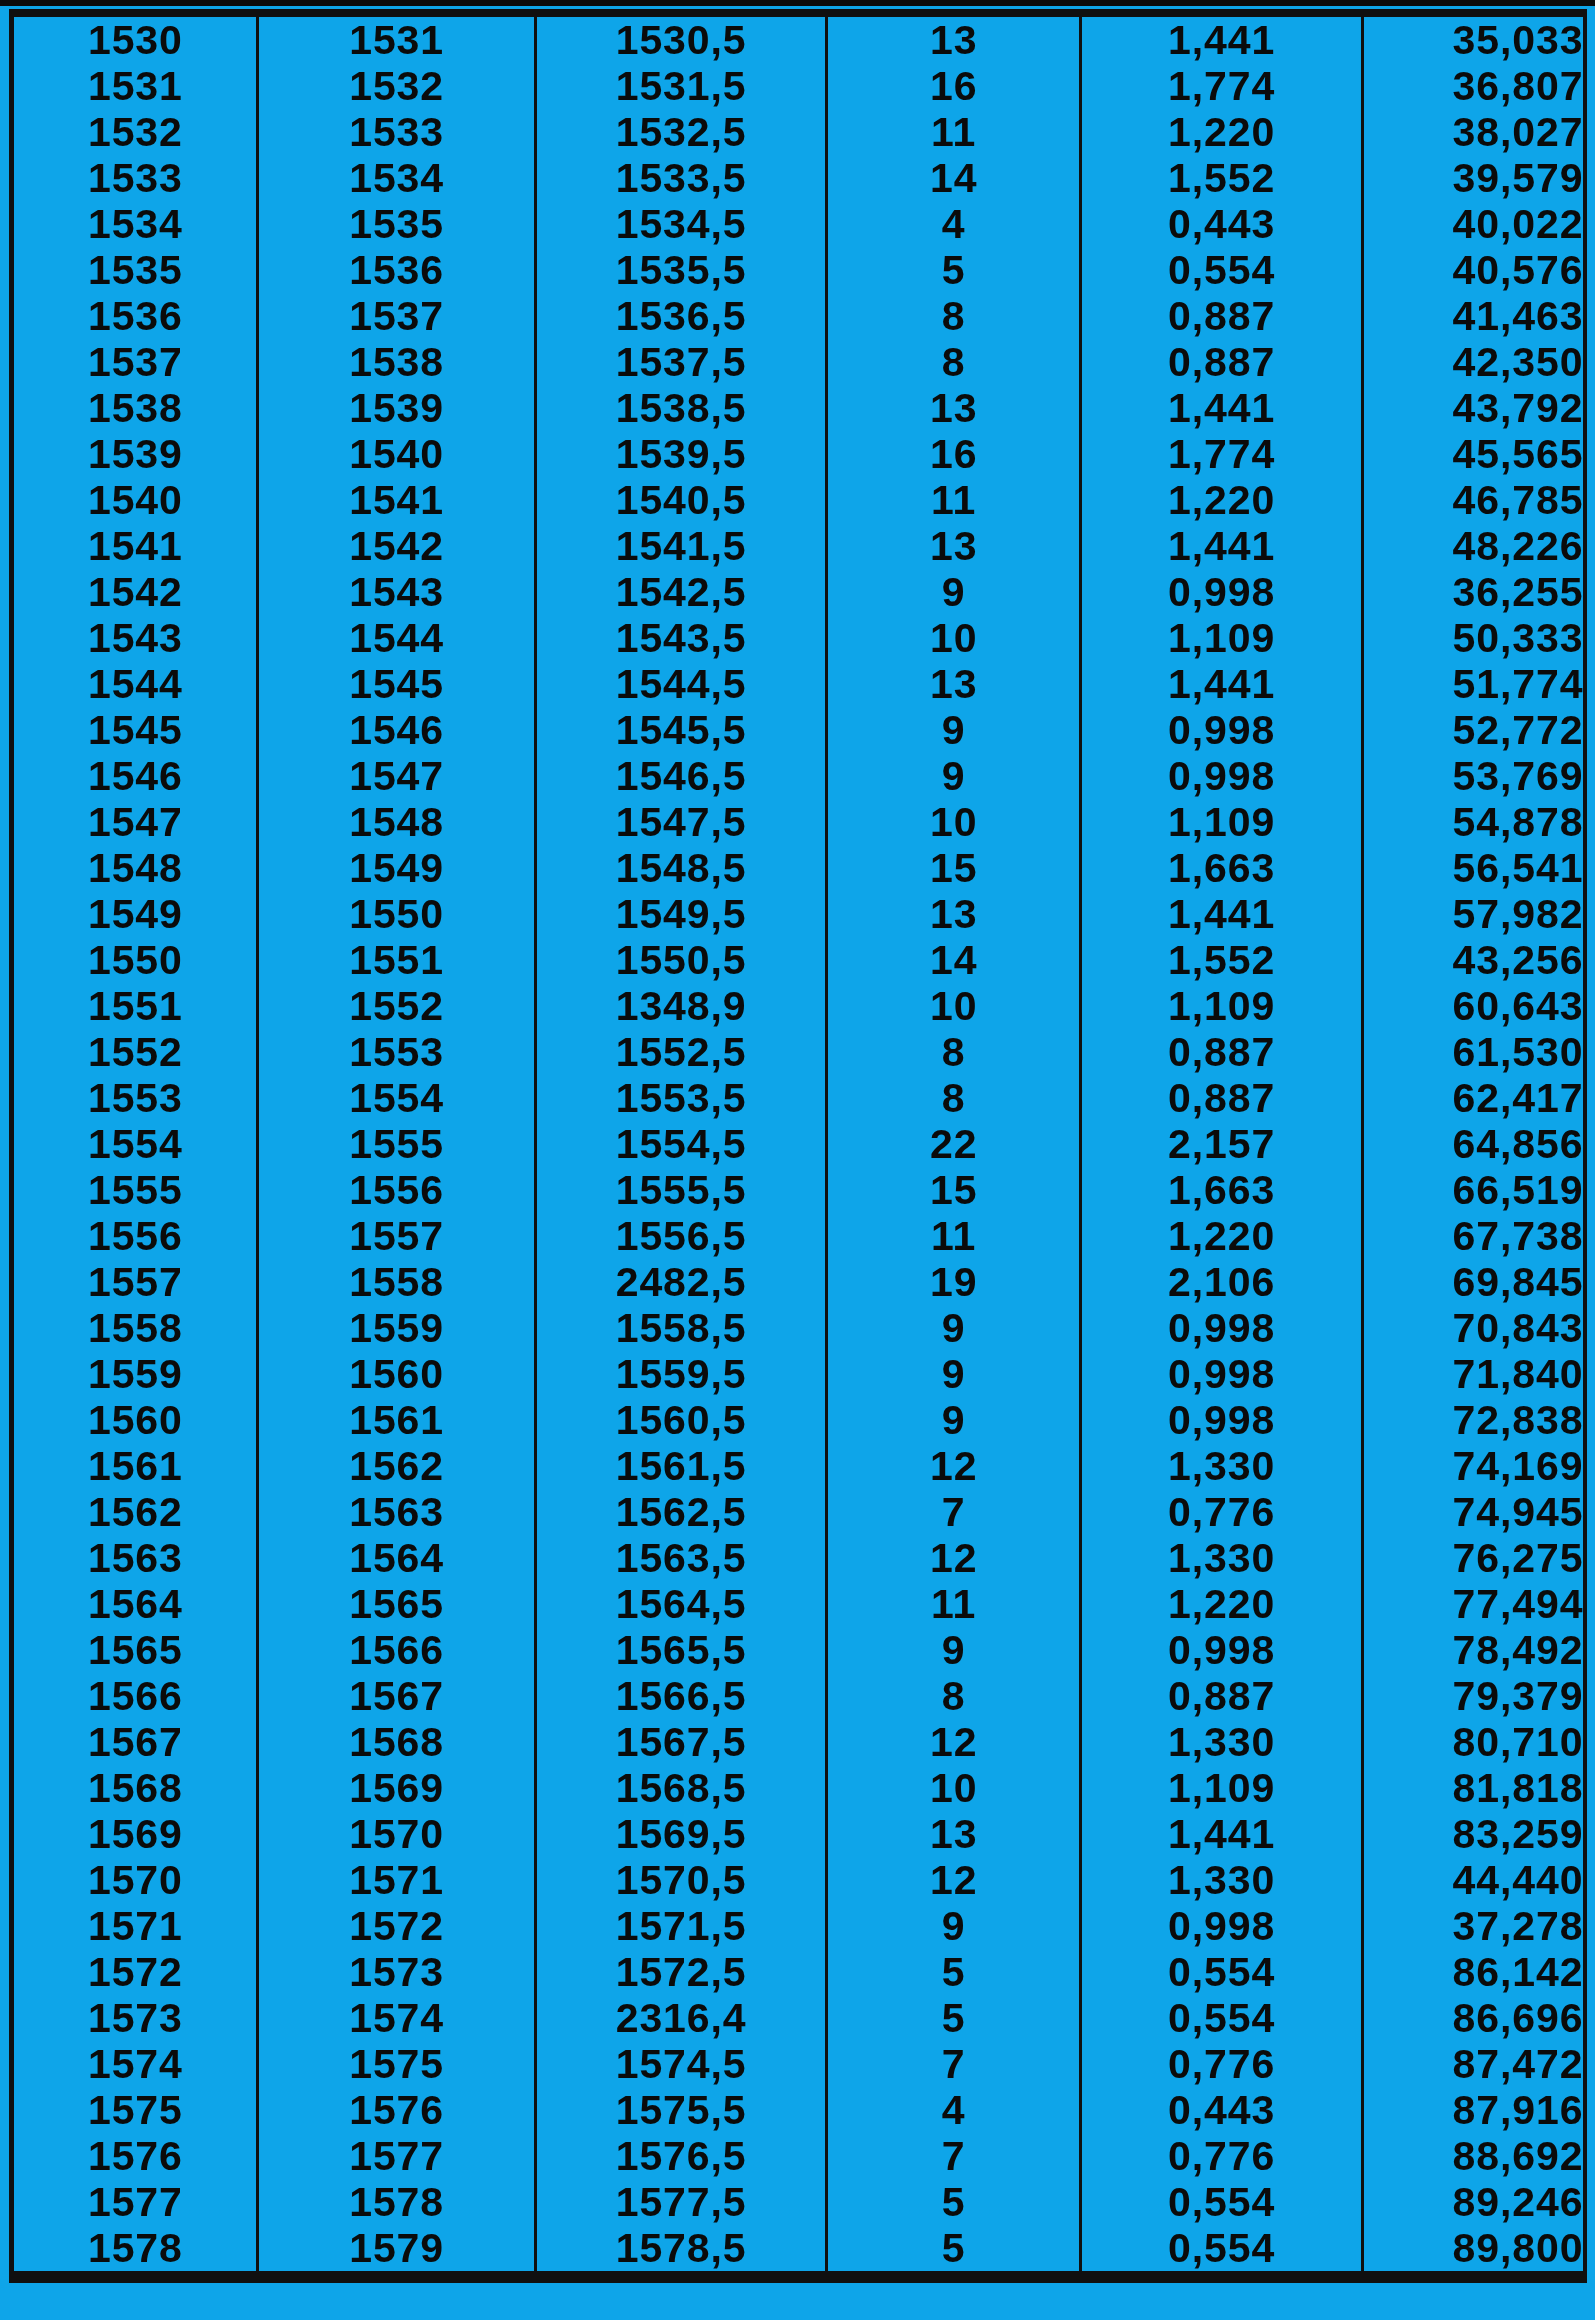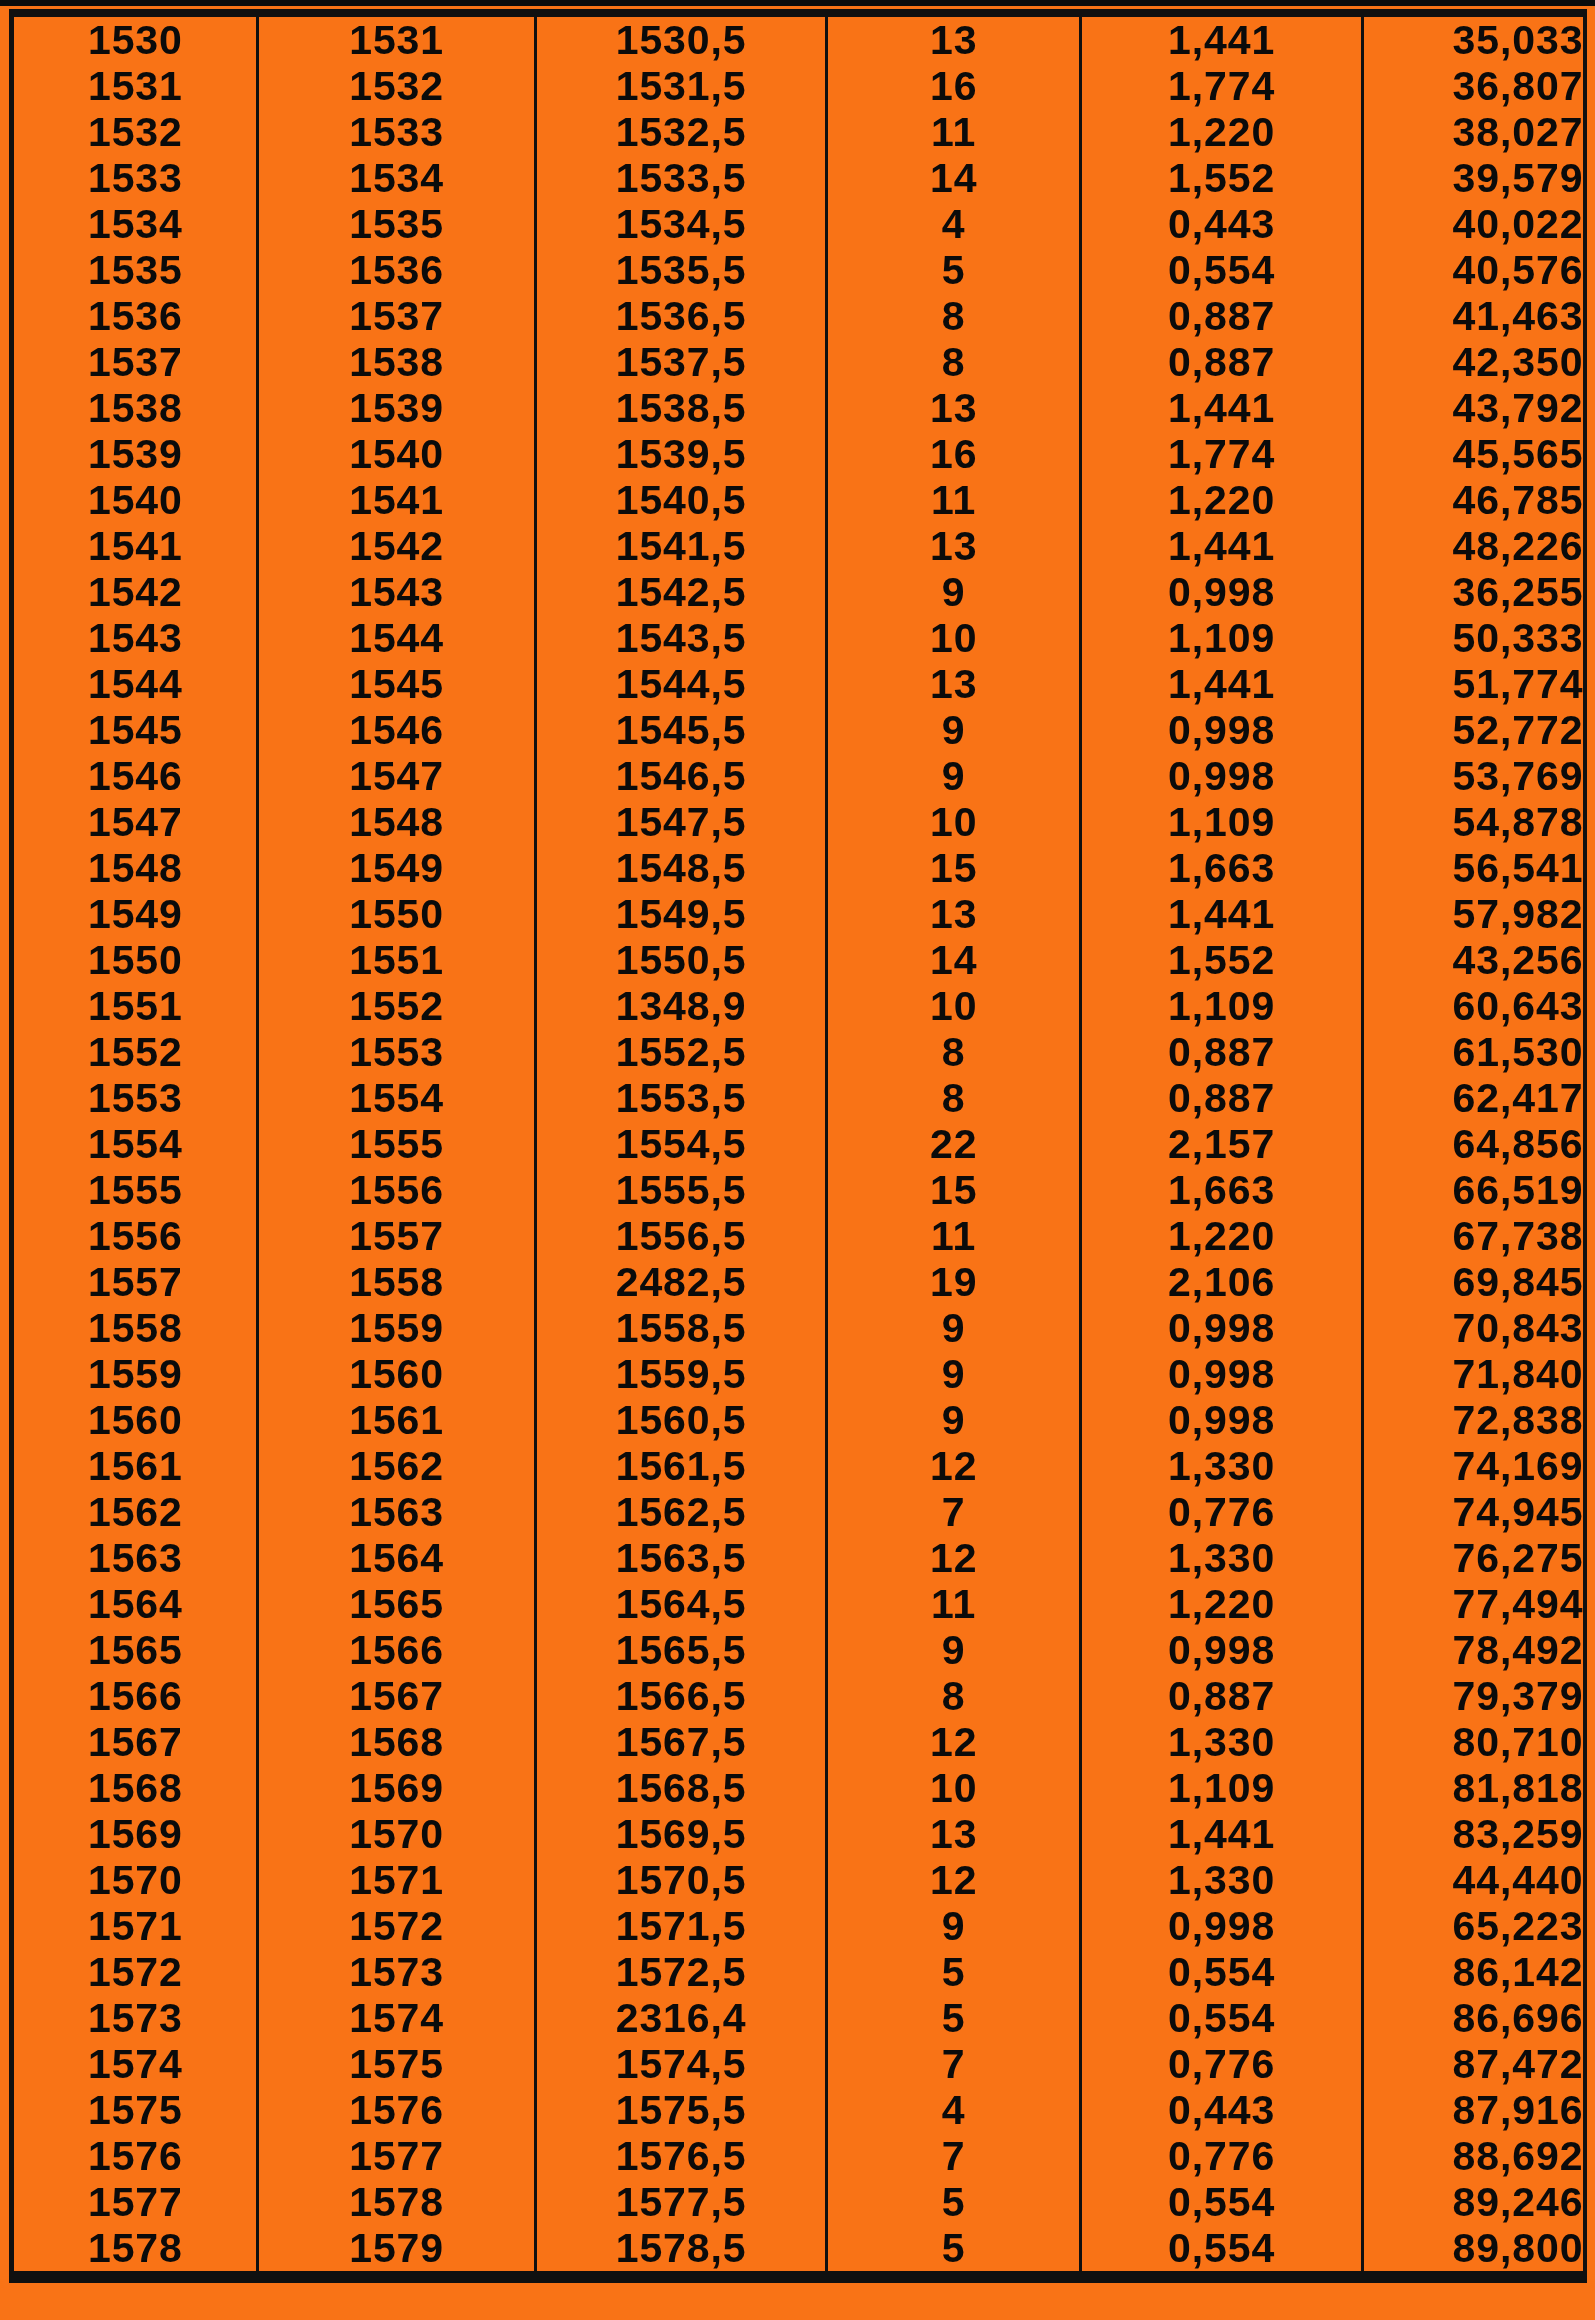--- a/index.html
+++ b/index.html
@@ -4,21 +4,21 @@
 <style>
   html, body {
     margin: 0;
     padding: 0;
     background: #ffffff;
   }
   .page {
     position: relative;
     width: 1595px;
     height: 2320px;
-    background: #f97316;
+    background: #0ea5e9;
     overflow: hidden;
     font-family: "Liberation Sans", "DejaVu Sans", sans-serif;
   }
   
   .scan-top-edge {
     position: absolute;
     left: 0; top: 0;
     width: 100%;
     height: 5.6px;
     background: #0c0c0c;
@@ -407,21 +407,21 @@
             <td>12</td>
             <td>1,330</td>
             <td>44,440</td>
           </tr>
           <tr>
             <td>1571</td>
             <td>1572</td>
             <td>1571,5</td>
             <td>9</td>
             <td>0,998</td>
-            <td>65,223</td>
+            <td>37,278</td>
           </tr>
           <tr>
             <td>1572</td>
             <td>1573</td>
             <td>1572,5</td>
             <td>5</td>
             <td>0,554</td>
             <td>86,142</td>
           </tr>
           <tr>

